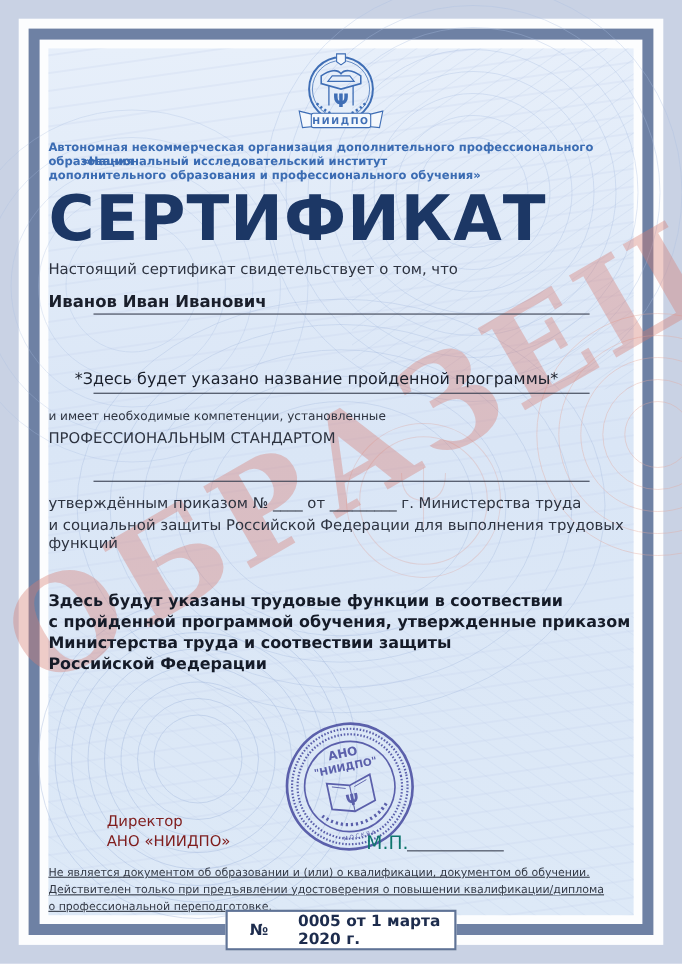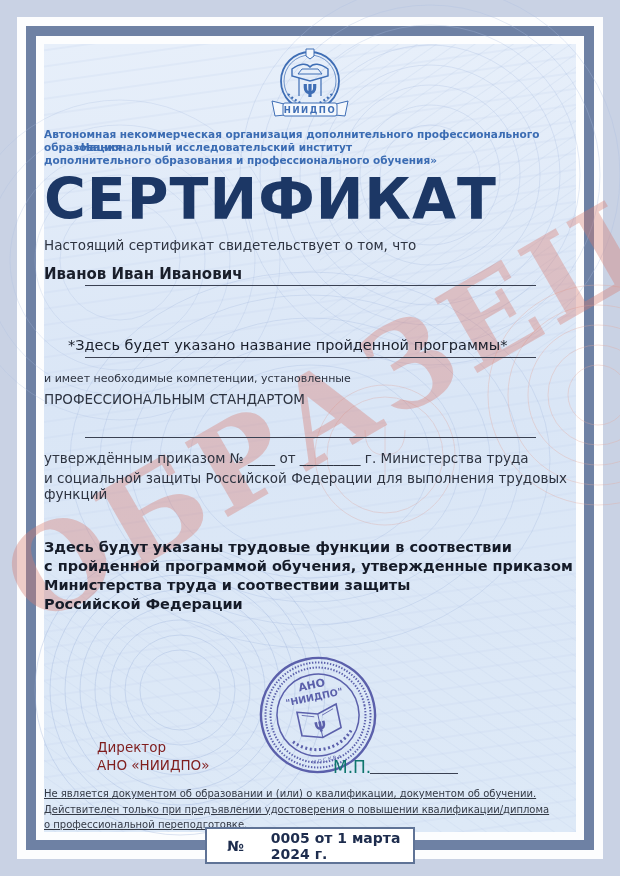--- a/index.html
+++ b/index.html
@@ -197,16 +197,16 @@
   <div class="mp-line"></div>
 
   <div class="txt disclaimer">
     <div>Не является документом об образовании и (или) о квалификации, документом об обучении.</div>
     <div>Действителен только при предъявлении удостоверения о повышении квалификации/диплома</div>
     <div>о профессиональной переподготовке.</div>
   </div>
 
   <div class="number-box">
     <span class="sign">№</span>
-    <span class="value">0005 от 1 марта 2024 г.</span>
+    <span class="value">0005 от 1 марта 2020 г.</span>
   </div>
 
 </div>
 
 </body></html>

